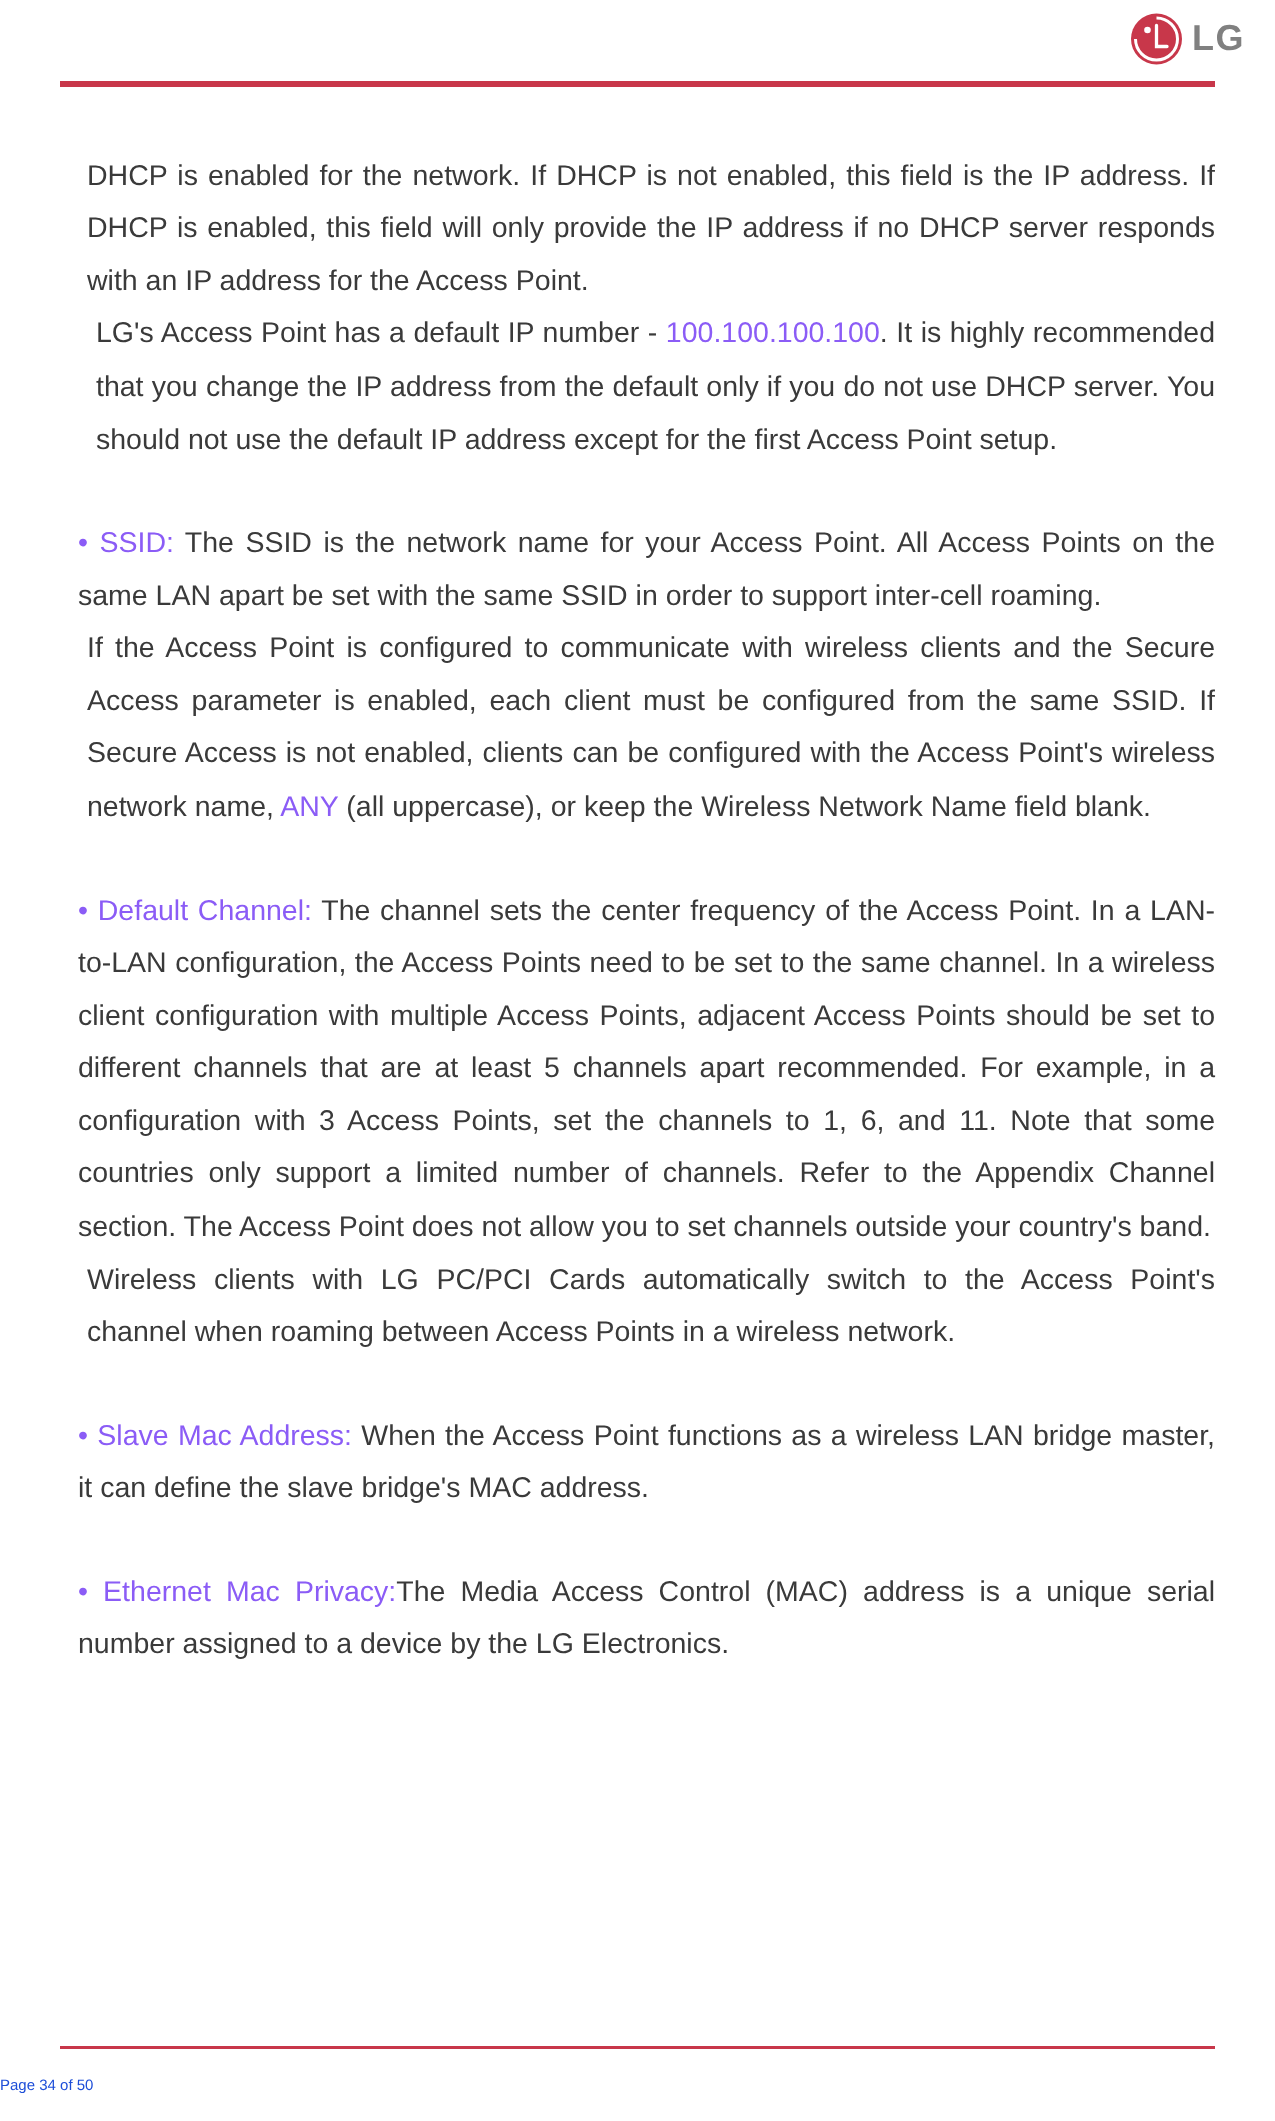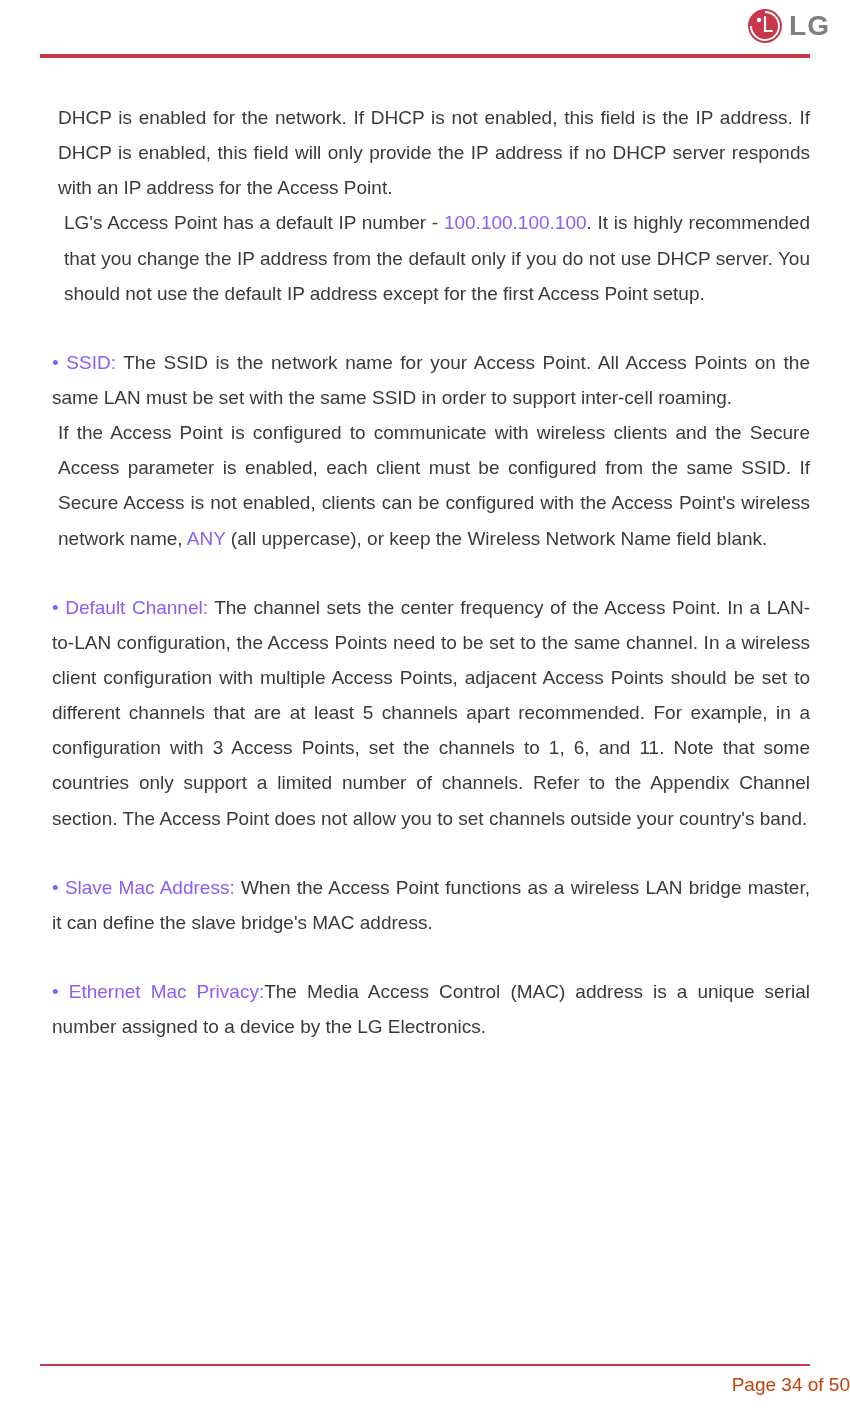--- a/index.html
+++ b/index.html
@@ -18,41 +18,41 @@
     right: 0;
     height: 56px;
     padding: 8px 20px 0 0;
     display: flex;
     justify-content: flex-end;
     align-items: flex-start;
   }
   .logo-block { display: flex; align-items: center; gap: 6px; }
   .logo-text {
     font-weight: bold;
-    font-size: 28px;
+    font-size: 24px;
     color: #808080;
     letter-spacing: 1px;
   }
   .top-rule {
     position: absolute;
     left: 40px; right: 40px; top: 54px;
     border-top: 4px solid #c8374a;
   }
   .bottom-rule {
     position: absolute;
     left: 40px; right: 40px; bottom: 48px;
     border-top: 2px solid #c8374a;
   }
   .page-num {
     position: absolute;
     bottom: 18px;
     left: 0; right: 0;
-    text-align: right;
-    font-size: 19px;
-    color: #c2410c;
+    text-align: left;
+    font-size: 10px;
+    color: #1d4ed8;
   }
   .content {
     position: absolute;
     top: 100px;
     left: 40px;
     right: 40px;
     bottom: 70px;
     font-size: 19px;
     line-height: 1.85;
     color: #333;
@@ -84,31 +84,32 @@
 <div class="content grey">
 
   <div class="para indent1">DHCP is enabled for the network. If DHCP is not enabled, this field is the IP address. If DHCP is enabled, this field will only provide the IP address if no DHCP server responds with an IP address for the Access Point.</div>
   <div class="para indent2">
     <span>LG's Access Point has a default IP number - </span><b>100.100.100.100</b><span>. It is highly recommended that you change the IP address from the default only if you do not use DHCP server. You should not use the default IP address except for the first Access Point setup.</span>
   </div>
 
   <div class="gap"></div>
 
   <div class="para bullet-row">
-    <b>•&nbsp;</b><b>SSID:</b><span> The SSID is the network name for your Access Point. All Access Points on the same LAN must be set with the same SSID in order to support inter-cell roaming.</span>
+    <b>•&nbsp;</b><b>SSID:</b><span> The SSID is the network name for your Access Point. All Access Points on the same LAN apart be set with the same SSID in order to support inter-cell roaming.</span>
   </div>
   <div class="para indent1">
     <span>If the Access Point is configured to communicate with wireless clients and the Secure Access parameter is enabled, each client must be configured from the same SSID. If Secure Access is not enabled, clients can be configured with the Access Point's wireless network name, </span><b>ANY</b><span> (all uppercase), or keep the Wireless Network Name field blank.</span>
   </div>
 
   <div class="gap"></div>
 
   <div class="para bullet-row">
     <b>•&nbsp;</b><b>Default Channel:</b><span> The channel sets the center frequency of the Access Point. In a LAN-to-LAN configuration, the Access Points need to be set to the same channel. In a wireless client configuration with multiple Access Points, adjacent Access Points should be set to different channels that are at least 5 channels apart recommended. For example, in a configuration with 3 Access Points, set the channels to 1, 6, and 11. Note that some countries only support a limited number of channels. Refer to the Appendix Channel section. The Access Point does not allow you to set channels outside your country's band.</span>
   </div>
+  <div class="para indent1">Wireless clients with LG PC/PCI Cards automatically switch to the Access Point's channel when roaming between Access Points in a wireless network.</div>
 
   <div class="gap"></div>
 
   <div class="para bullet-row">
     <b>•&nbsp;</b><b>Slave Mac Address:</b><span> When the Access Point functions as a wireless LAN bridge master, it can define the slave bridge's MAC address.</span>
   </div>
 
   <div class="gap"></div>
 
   <div class="para bullet-row">

